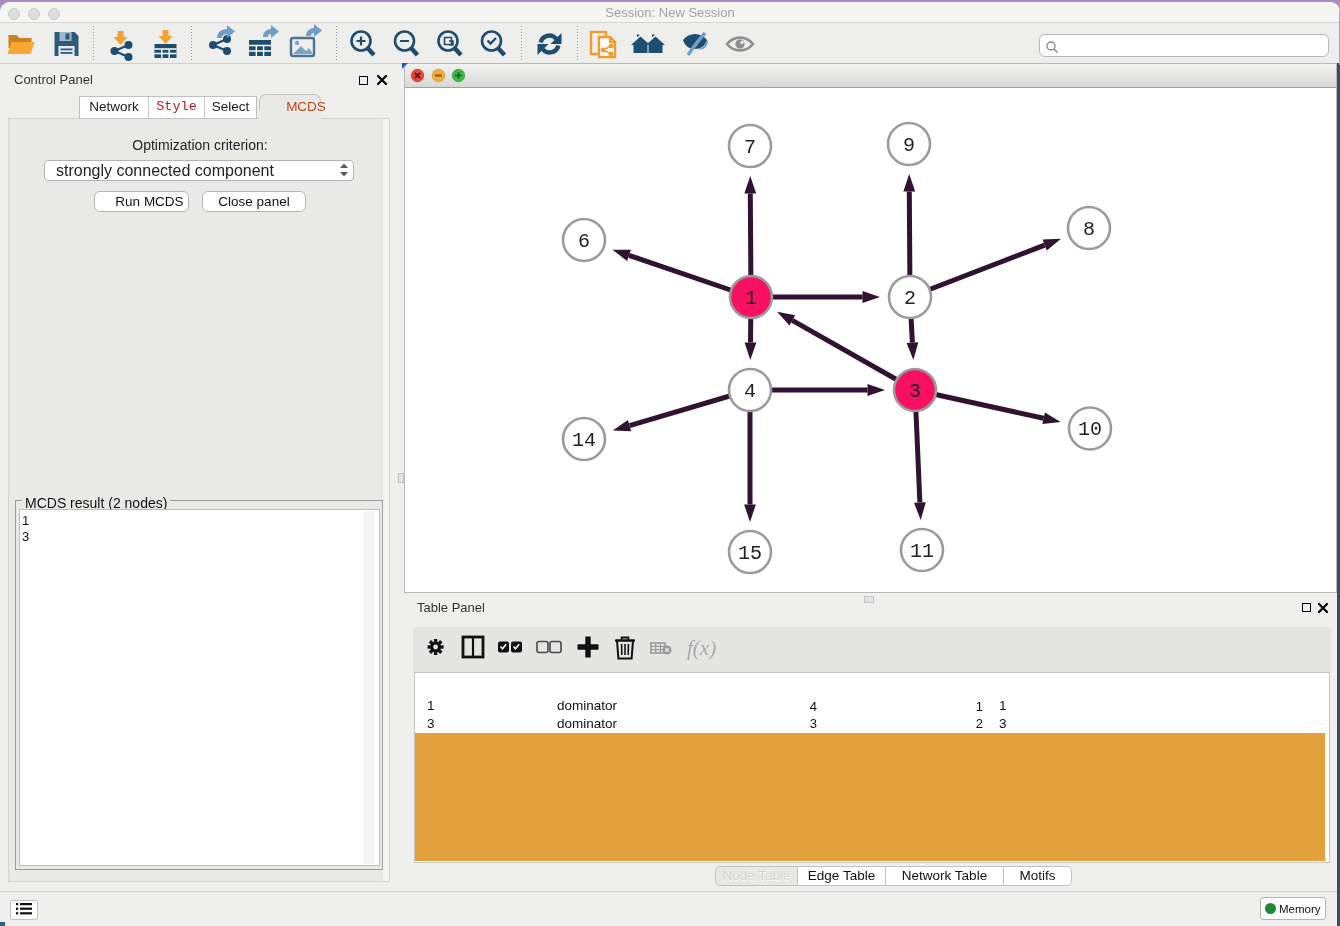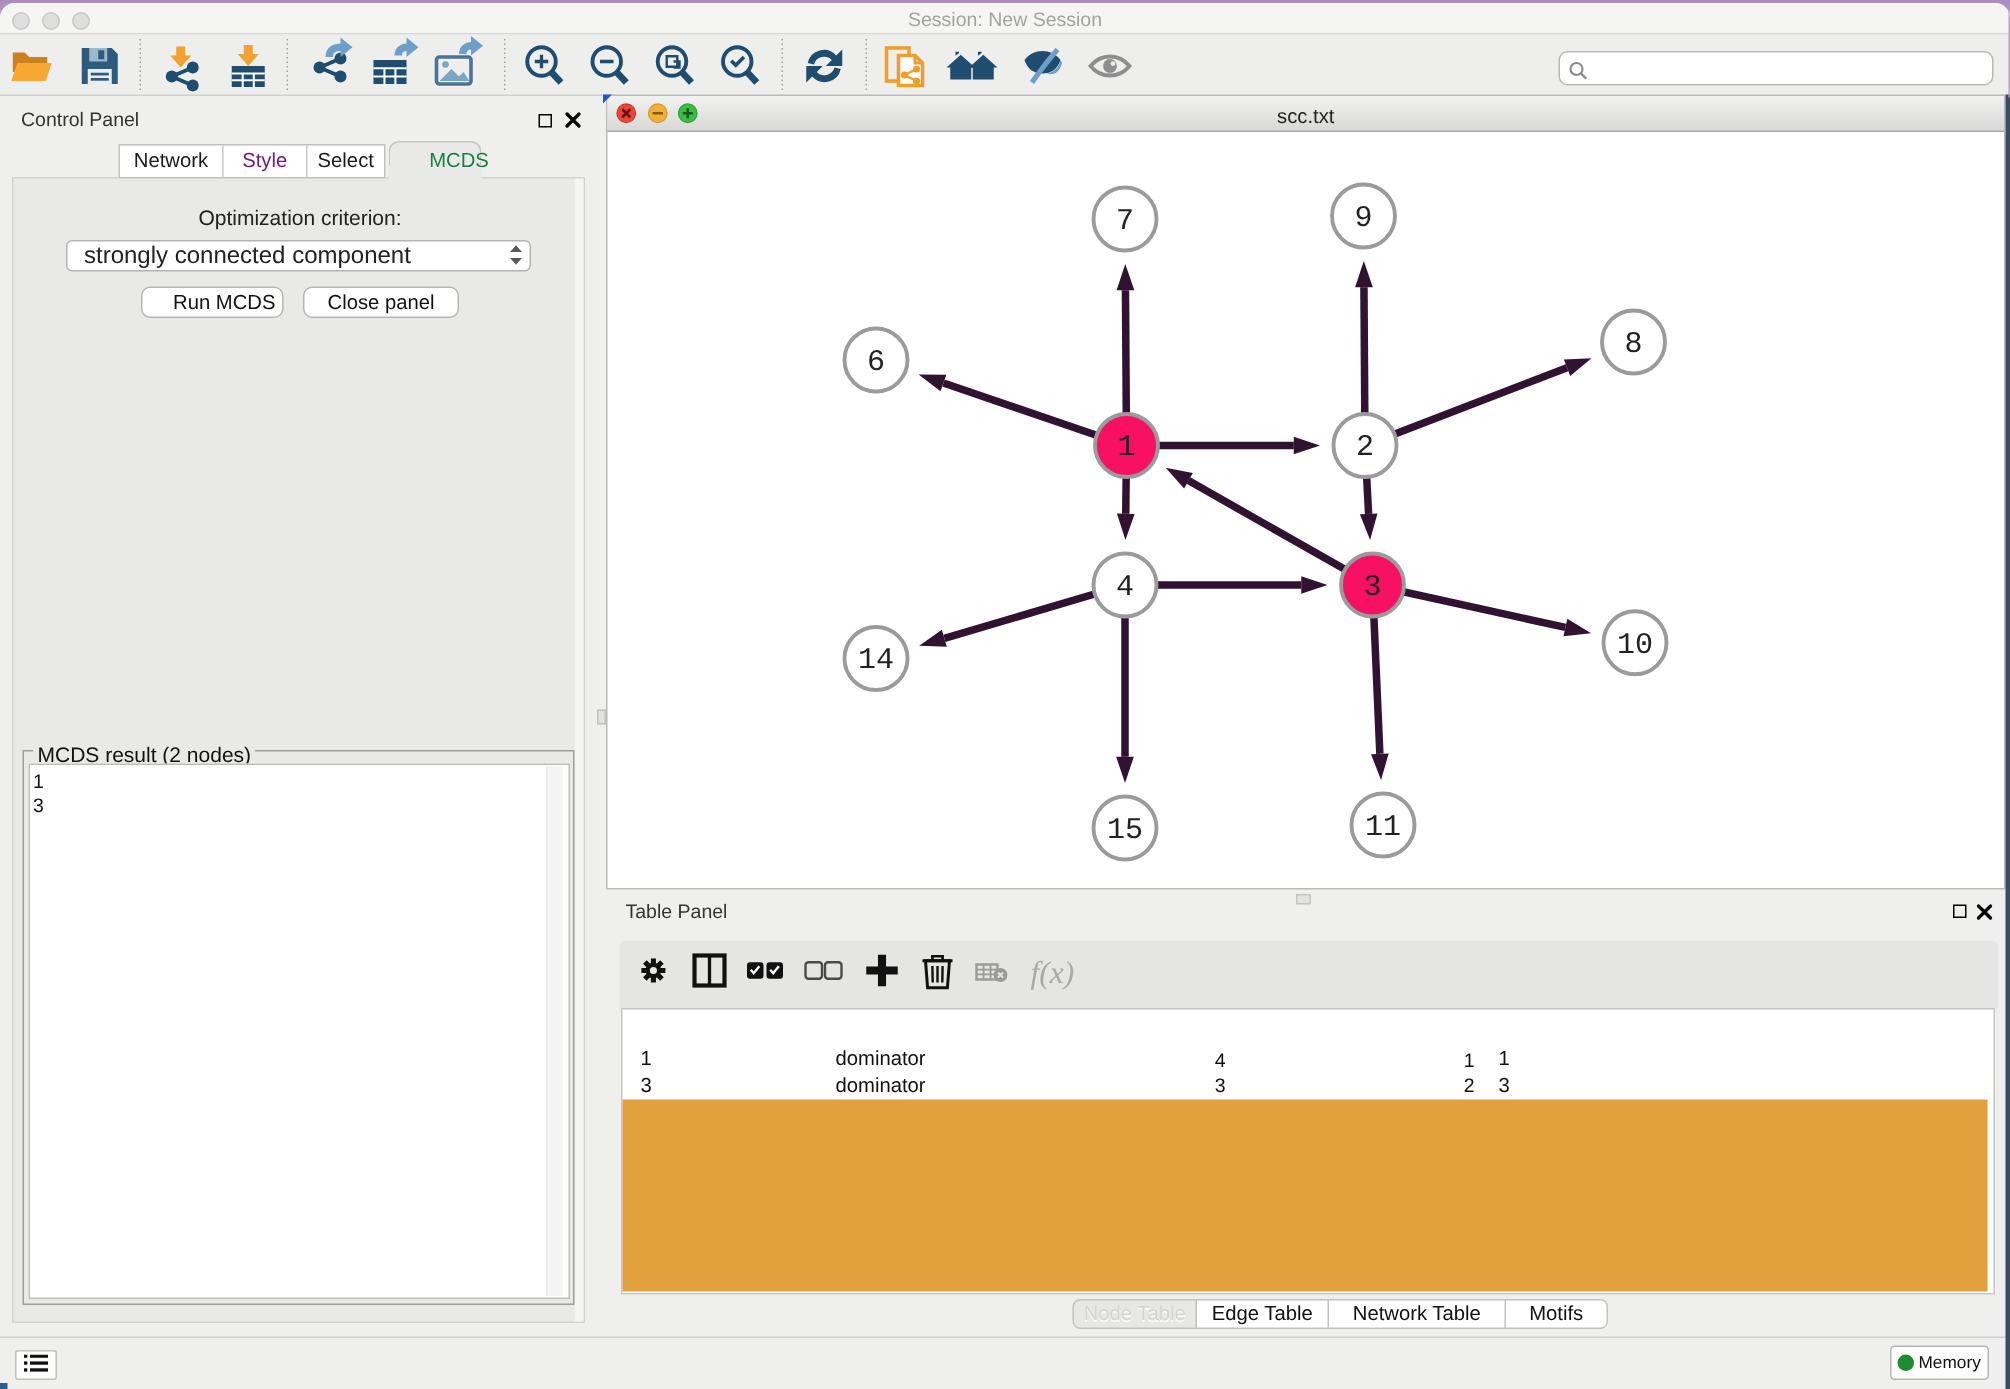--- a/index.html
+++ b/index.html
@@ -181,23 +181,23 @@
   <div class="abs" style="left:8px;top:116px;width:382px;height:764px;background:#e9e9e8;border:1px solid #d2d2d2;box-sizing:border-box;"></div>
 
   <div class="abs" style="left:383px;top:117px;width:6px;height:762px;background:#f4f4f3;"></div>
 
   <div class="abs" style="left:259px;top:92px;width:62px;height:25px;background:#e9e9e8;border:1px solid #c4c4c4;border-bottom:none;border-radius:7px 7px 0 0;box-sizing:border-box;"></div>
   <div class="abs" style="left:259px;top:108px;width:62px;height:10px;background:#e9e9e8;"></div>
   <div class="abs" style="left:79px;top:94px;width:178px;height:23px;background:#fff;border:1px solid #c0c0c0;box-sizing:border-box;"></div>
   <div class="abs" style="left:148px;top:95px;width:1px;height:21px;background:#c8c8c8;"></div>
   <div class="abs" style="left:204px;top:95px;width:1px;height:21px;background:#c8c8c8;"></div>
   <div class="abs" style="left:79px;top:97px;width:70px;height:16px;text-align:center;font-size:13.5px;color:#1a1a1a;">Network</div>
-  <div class="abs" style="left:149px;top:97px;width:55px;height:16px;text-align:center;font-size:13.5px;color:#701a75;">Style</div>
+  <div class="abs" style="left:149px;top:97px;width:55px;height:16px;text-align:center;font-size:13.5px;color:#b91c1c;font-family:Liberation Mono, monospace;">Style</div>
   <div class="abs" style="left:204px;top:97px;width:53px;height:16px;text-align:center;font-size:13.5px;color:#1a1a1a;">Select</div>
-  <div class="abs" style="left:259px;top:97px;width:62px;height:16px;text-align:center;font-size:13.5px;color:#15803d;text-shadow:0 1px 0 #fbfbfb;padding-left:16px;">MCDS</div>
+  <div class="abs" style="left:259px;top:97px;width:62px;height:16px;text-align:center;font-size:13.5px;color:#c2410c;text-shadow:0 1px 0 #fbfbfb;padding-left:16px;">MCDS</div>
 
   <div class="abs" style="left:0px;top:135px;width:400px;text-align:center;font-size:14px;color:#222;">Optimization criterion:</div>
   <div class="abs" style="left:44px;top:158px;width:310px;height:21px;background:#fff;border:1px solid #b4b4b4;border-radius:4px;box-sizing:border-box;"></div>
   <div class="abs" style="left:56px;top:160px;font-size:16px;color:#222;">strongly connected component</div>
   <svg class="abs" style="left:338px;top:161px;" width="12" height="14" viewBox="0 0 12 14">
     <path d="M 6,0.5 L 10,5 L 2,5 Z" fill="#5a5a5a"></path>
     <path d="M 6,13.5 L 10,9 L 2,9 Z" fill="#5a5a5a"></path>
   </svg>
   <div class="abs" style="left:94px;top:189px;width:95px;height:21px;background:#fff;border:1px solid #b6b6b6;border-radius:6px;box-sizing:border-box;text-align:center;font-size:13.5px;color:#111;line-height:19px;padding-left:16px;">Run MCDS</div>
   <div class="abs" style="left:202px;top:189px;width:104px;height:21px;background:#fff;border:1px solid #b6b6b6;border-radius:6px;box-sizing:border-box;text-align:center;font-size:13.5px;color:#111;line-height:19px;">Close panel</div>
@@ -205,21 +205,20 @@
   <div class="abs" style="left:15px;top:498px;width:368px;height:370px;border:1px solid #9d9d9d;box-sizing:border-box;"></div>
   <div class="abs" style="left:22px;top:493px;background:#e9e9e8;padding:0 3px;font-size:14px;color:#111;">MCDS result (2 nodes)</div>
   <div class="abs" style="left:19px;top:507px;width:361px;height:357px;background:#fff;border:1px solid #bdbdbd;box-sizing:border-box;"></div>
   <div class="abs" style="left:364px;top:509px;width:10px;height:353px;background:#f4f4f4;border-left:1px solid #ededed;"></div>
   <div class="abs" style="left:22px;top:511px;font-size:13px;color:#111;line-height:16px;">1<br>3</div>
 
   <div class="abs" style="left:398px;top:471px;width:6px;height:10px;background:#e3e3e2;border:1px solid #c0c0c0;box-sizing:border-box;"></div>
 
   <div class="abs" style="left:404px;top:61px;width:933px;height:530px;background:#fff;border:1px solid #b9b9b9;box-sizing:border-box;"></div>
   <div class="abs" style="left:405px;top:62px;width:931px;height:23px;background:linear-gradient(#f2f2f1,#d8d8d7);border-bottom:1px solid #a2a2a2;"></div>
-  <div class="abs" style="left:405px;top:62px;width:931px;text-align:center;font-size:13.5px;color:#222;padding-top:6px;">scc.txt</div>
   <div class="abs" style="left:402px;top:61px;width:0;height:0;border-top:6px solid #2a57c8;border-right:6px solid transparent;"></div>
   <svg class="abs" style="left:410px;top:66px;" width="60" height="15" viewBox="0 0 60 15">
     <circle cx="7.5" cy="7.5" r="6.2" fill="#e8473c" stroke="#c93a2f" stroke-width="0.8"></circle>
     <path d="M 4.8,4.8 L 10.2,10.2 M 10.2,4.8 L 4.8,10.2" stroke="#701009" stroke-width="1.8"></path>
     <circle cx="28.5" cy="7.5" r="6.2" fill="#eeb03c" stroke="#d29a25" stroke-width="0.8"></circle>
     <path d="M 25,7.5 L 32,7.5" stroke="#8d5a0d" stroke-width="1.8"></path>
     <circle cx="48.5" cy="7.5" r="6.2" fill="#3dbb49" stroke="#2da036" stroke-width="0.8"></circle>
     <path d="M 45.2,7.5 L 51.8,7.5 M 48.5,4.2 L 48.5,10.8" stroke="#135c18" stroke-width="1.7"></path>
   </svg>
   <svg class="abs" id="graph" style="left:405px;top:86px;" width="931" height="503" viewBox="0 0 931 503">

